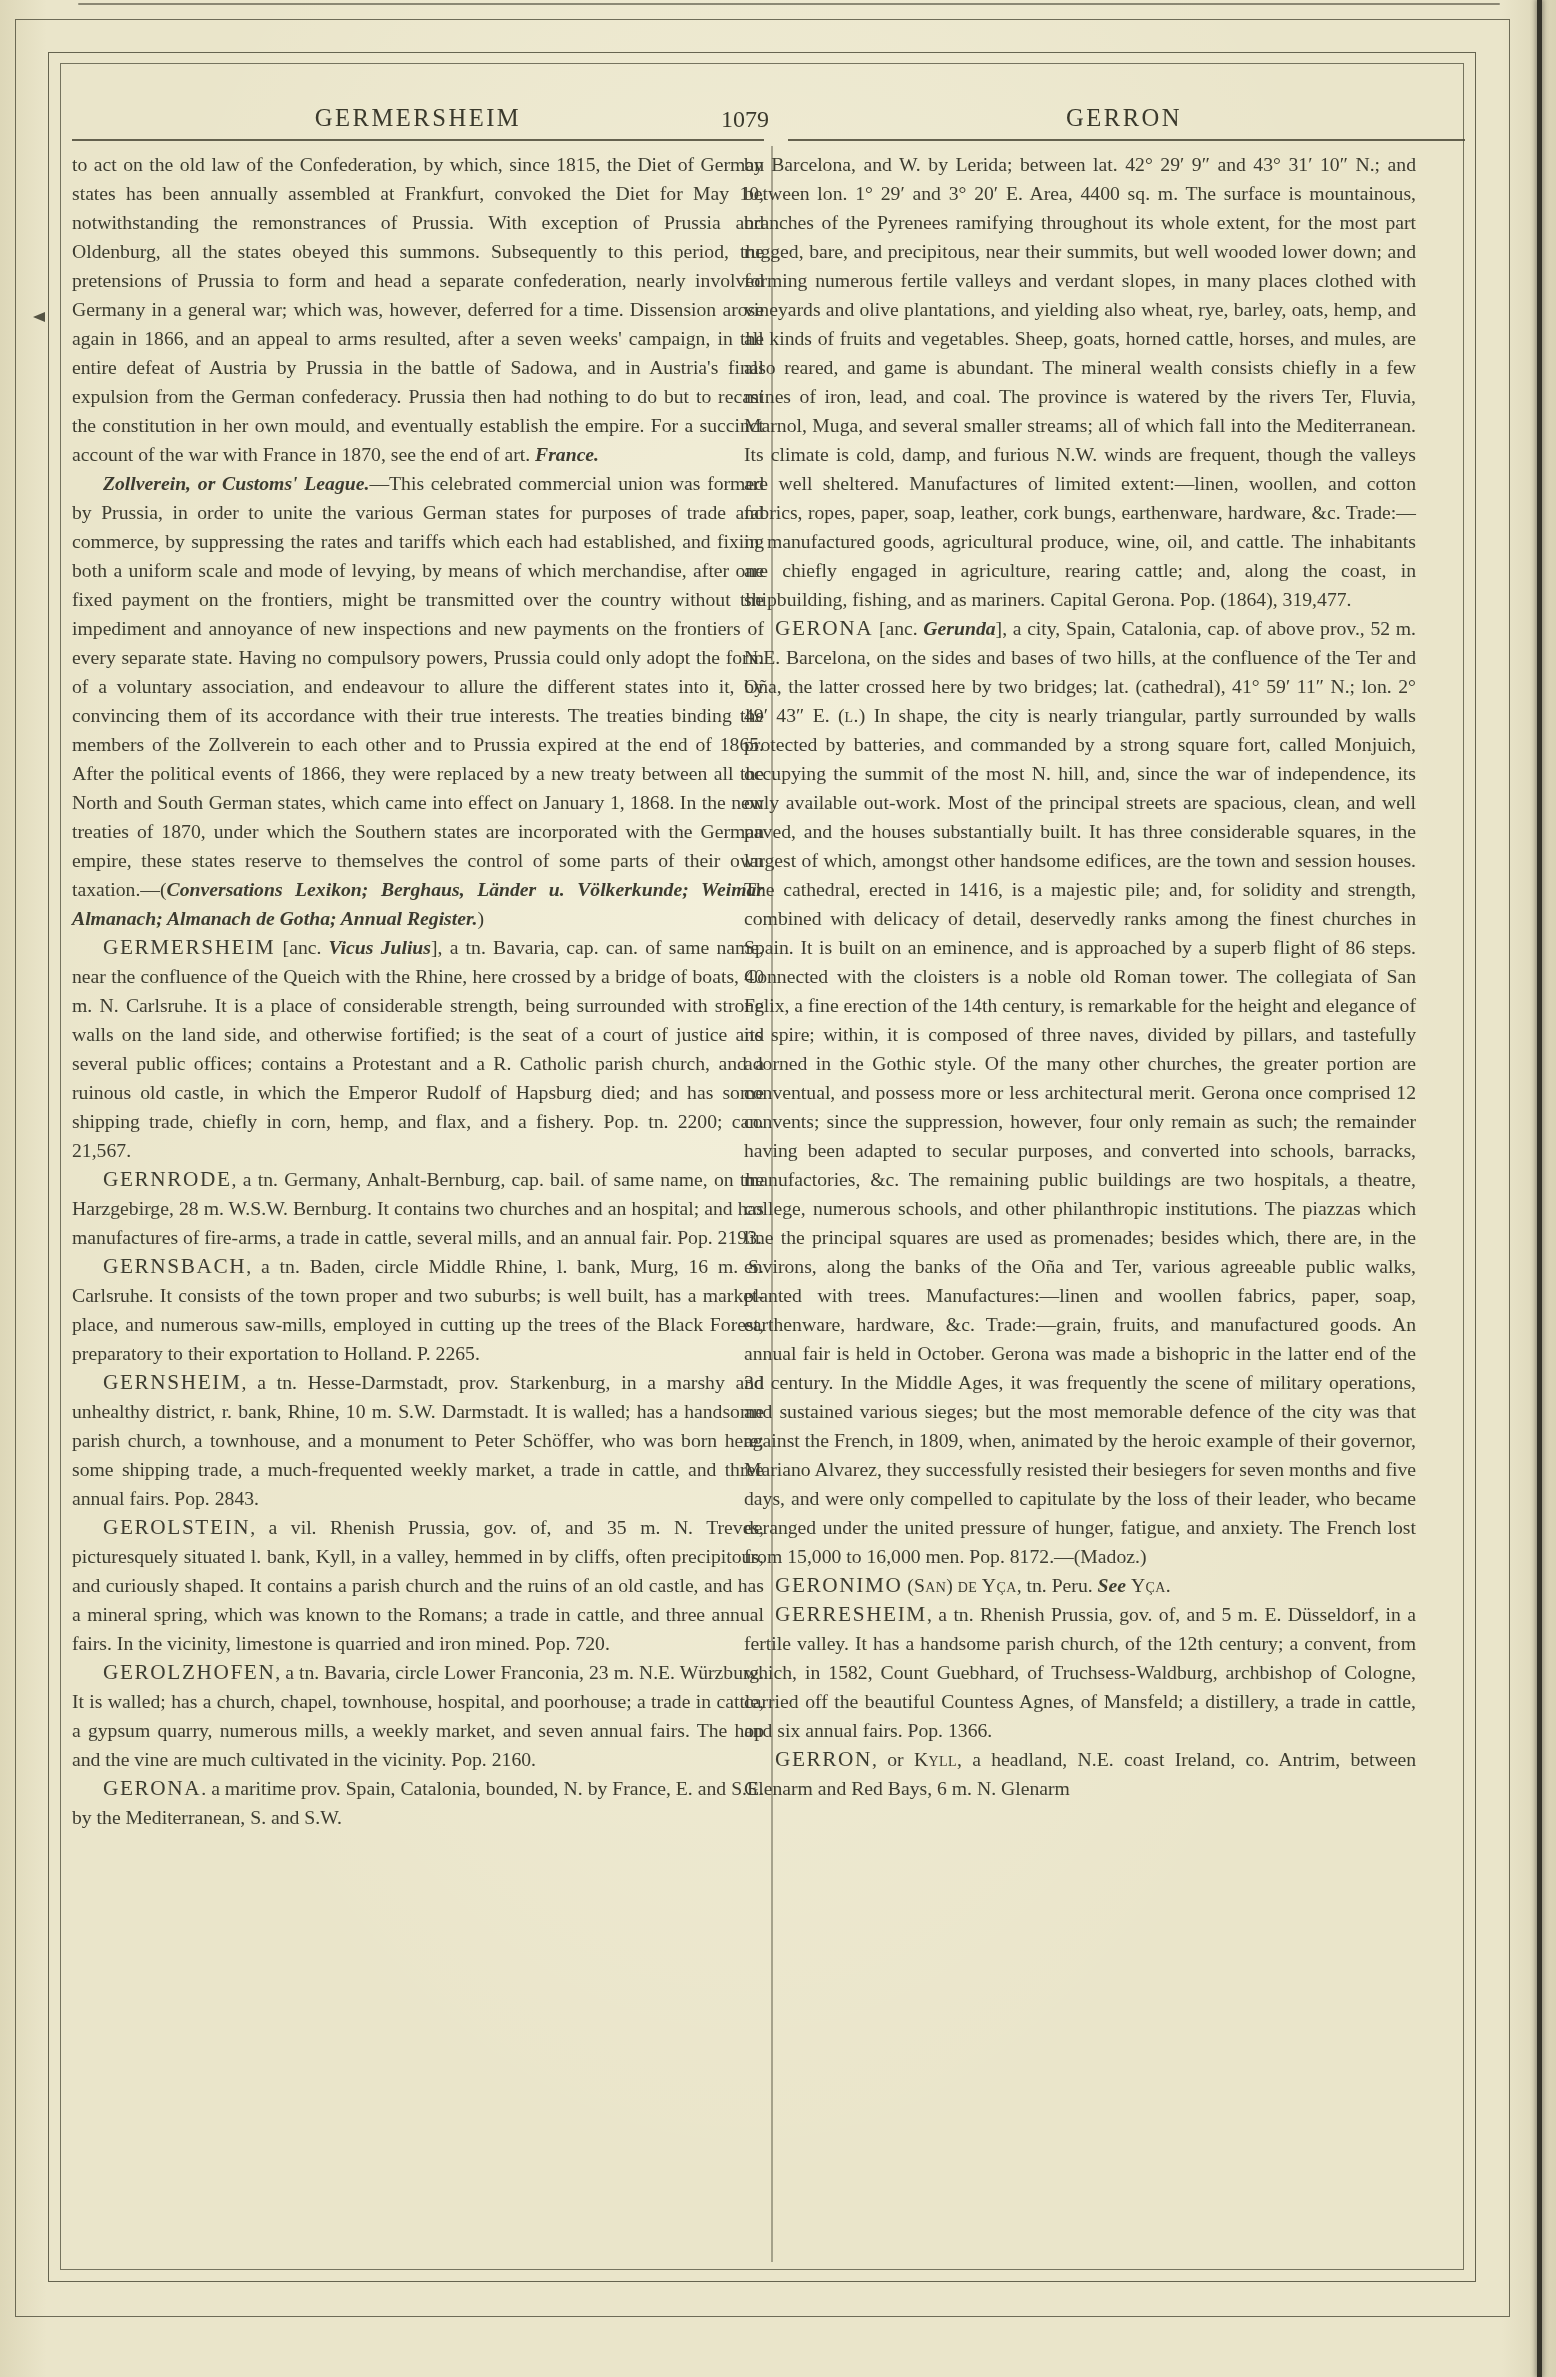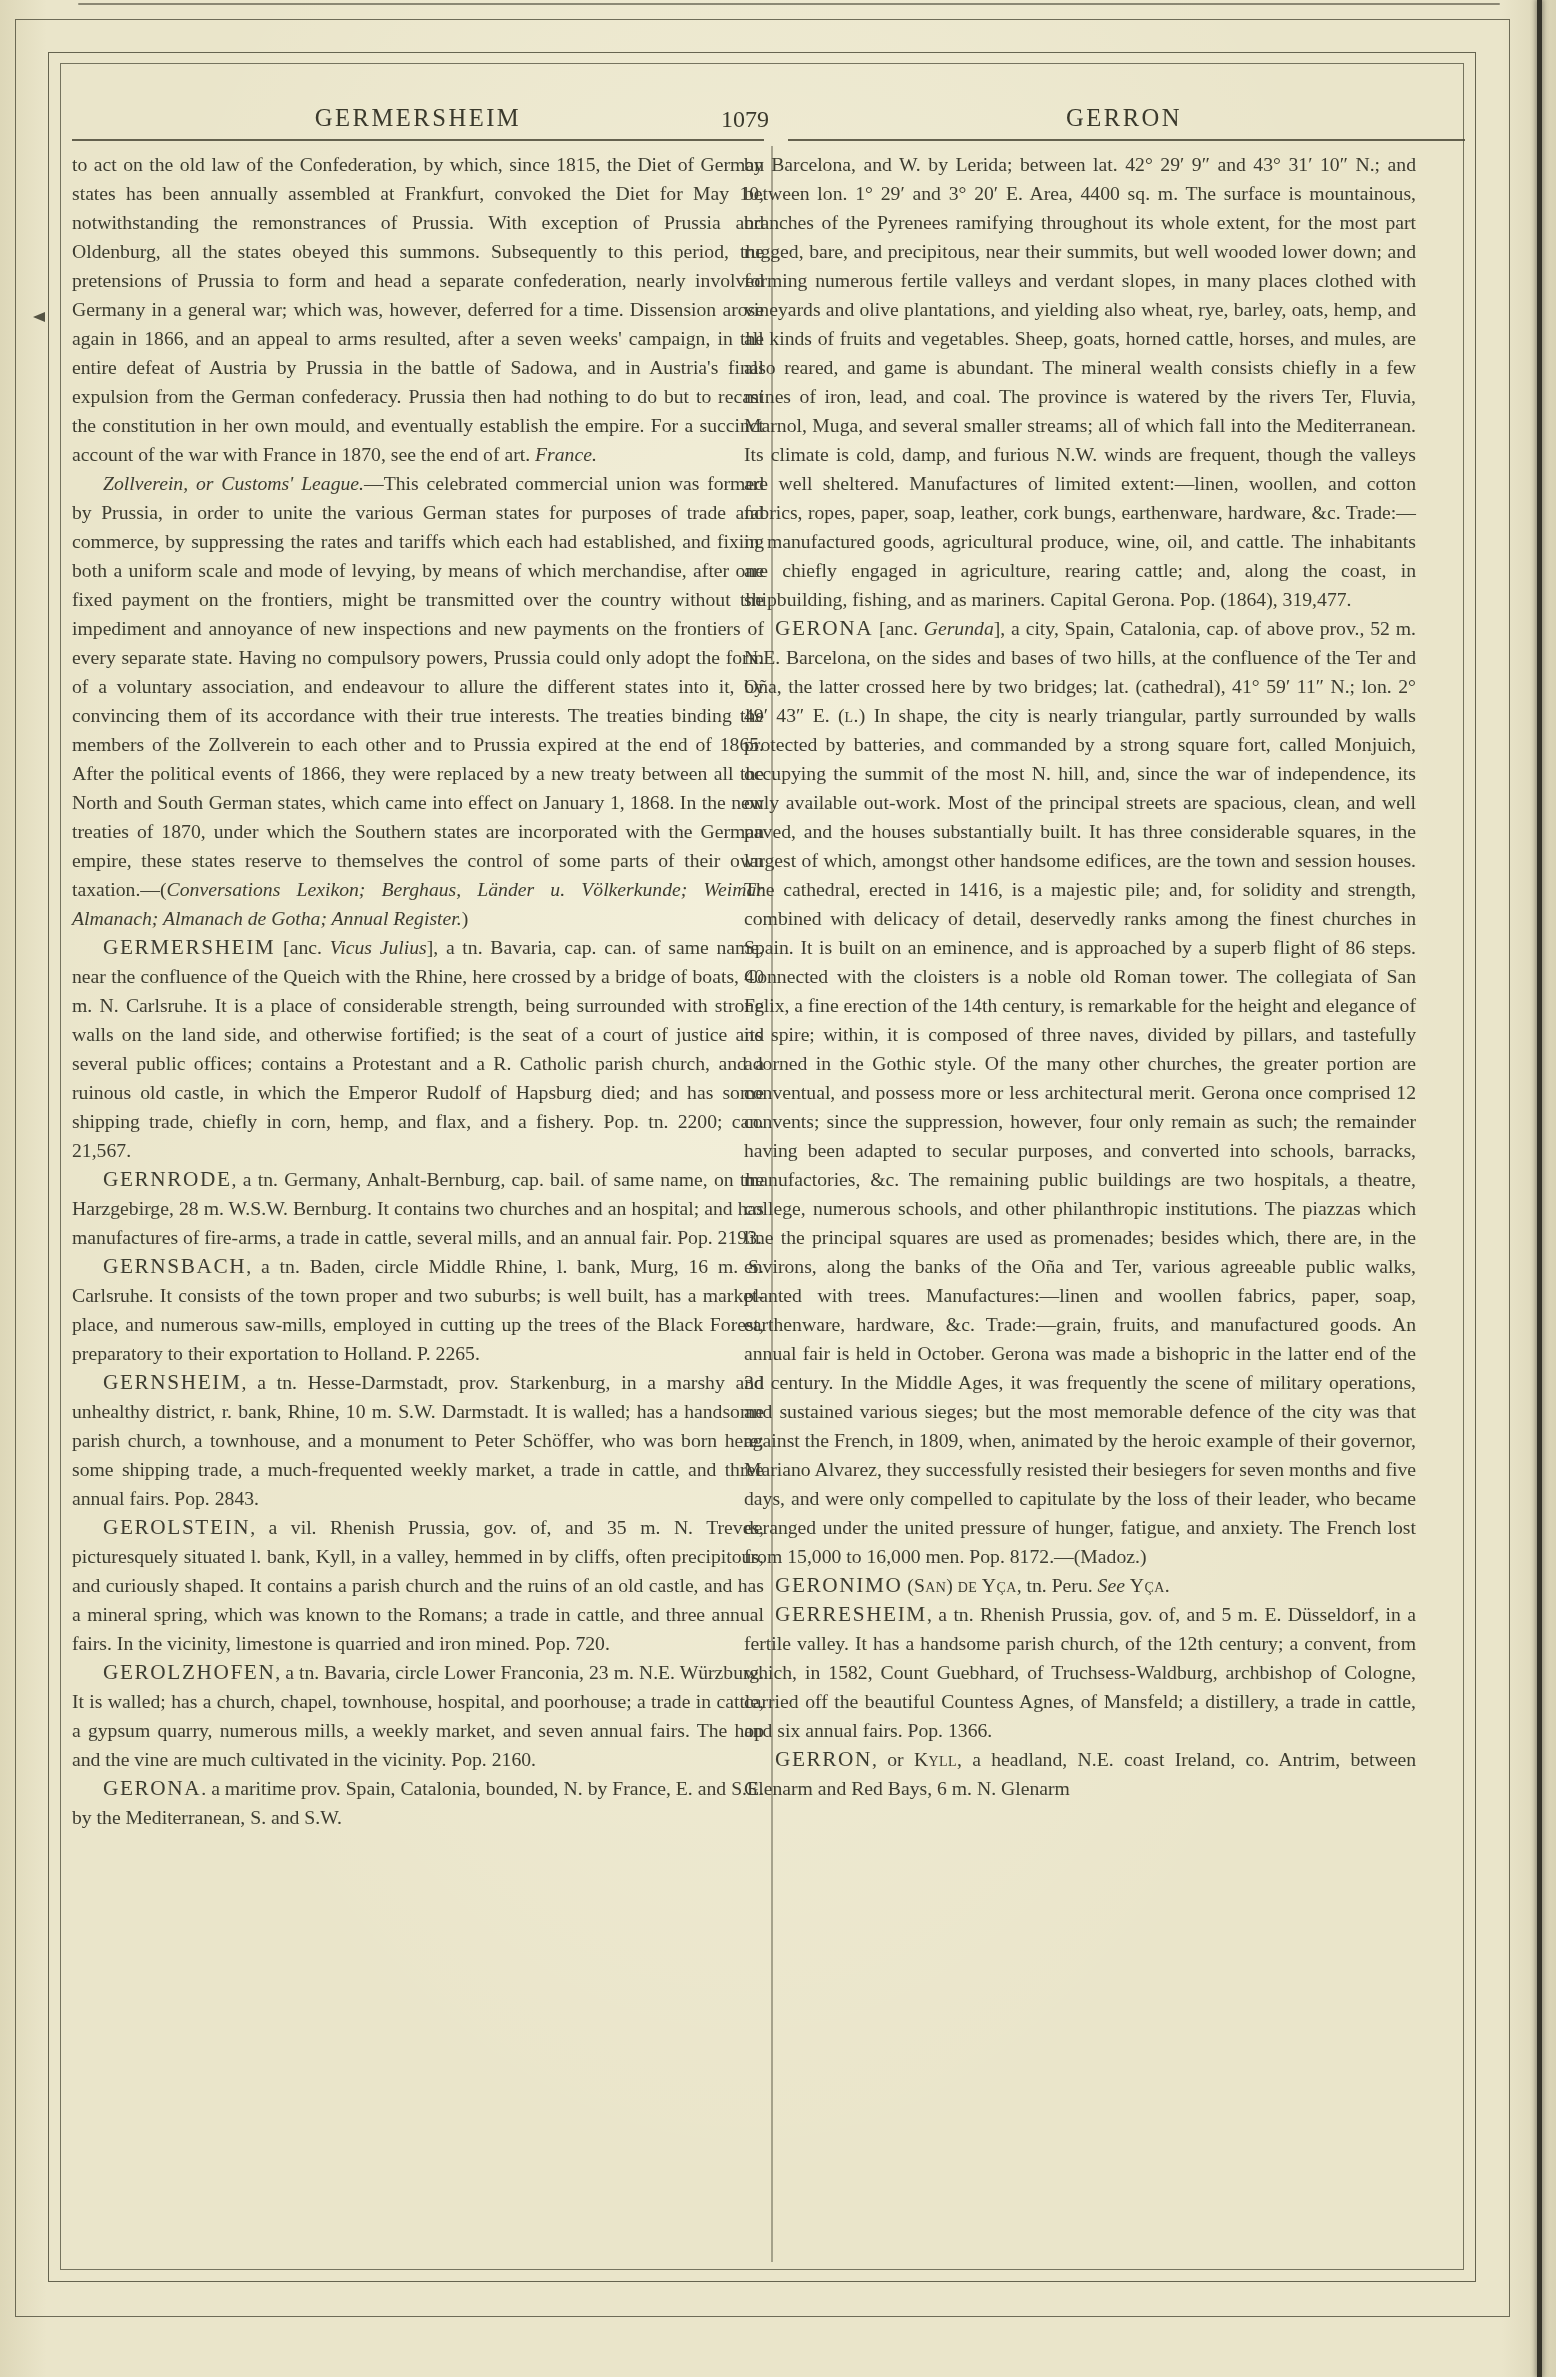--- a/index.html
+++ b/index.html
@@ -52,21 +52,21 @@
   .text-col.left  { left:72px;  width:692px; }
   .text-col.right { left:744px; width:672px; }
 
   p.para {
     margin:0; padding:0;
     font-size:19.7px; line-height:29px;
     text-align:justify;
     color:#3d3c30;
   }
   p.para.indent { text-indent:31px; }
-  .run-i  { font-style: italic; }
+  .run-i  { font-style: italic; font-weight: bold; }
   .run-sc { font-variant: small-caps; letter-spacing:0.4px; }
   .run-hw { font-size:1.08em; letter-spacing:1.6px; }
 
   .margin-arrow-mark {
     position:absolute; left:33px; top:312px;
     width:0; height:0;
     border-top:5.7px solid transparent;
     border-bottom:5.7px solid transparent;
     border-right:12.3px solid rgba(58,57,44,0.85);
   }

